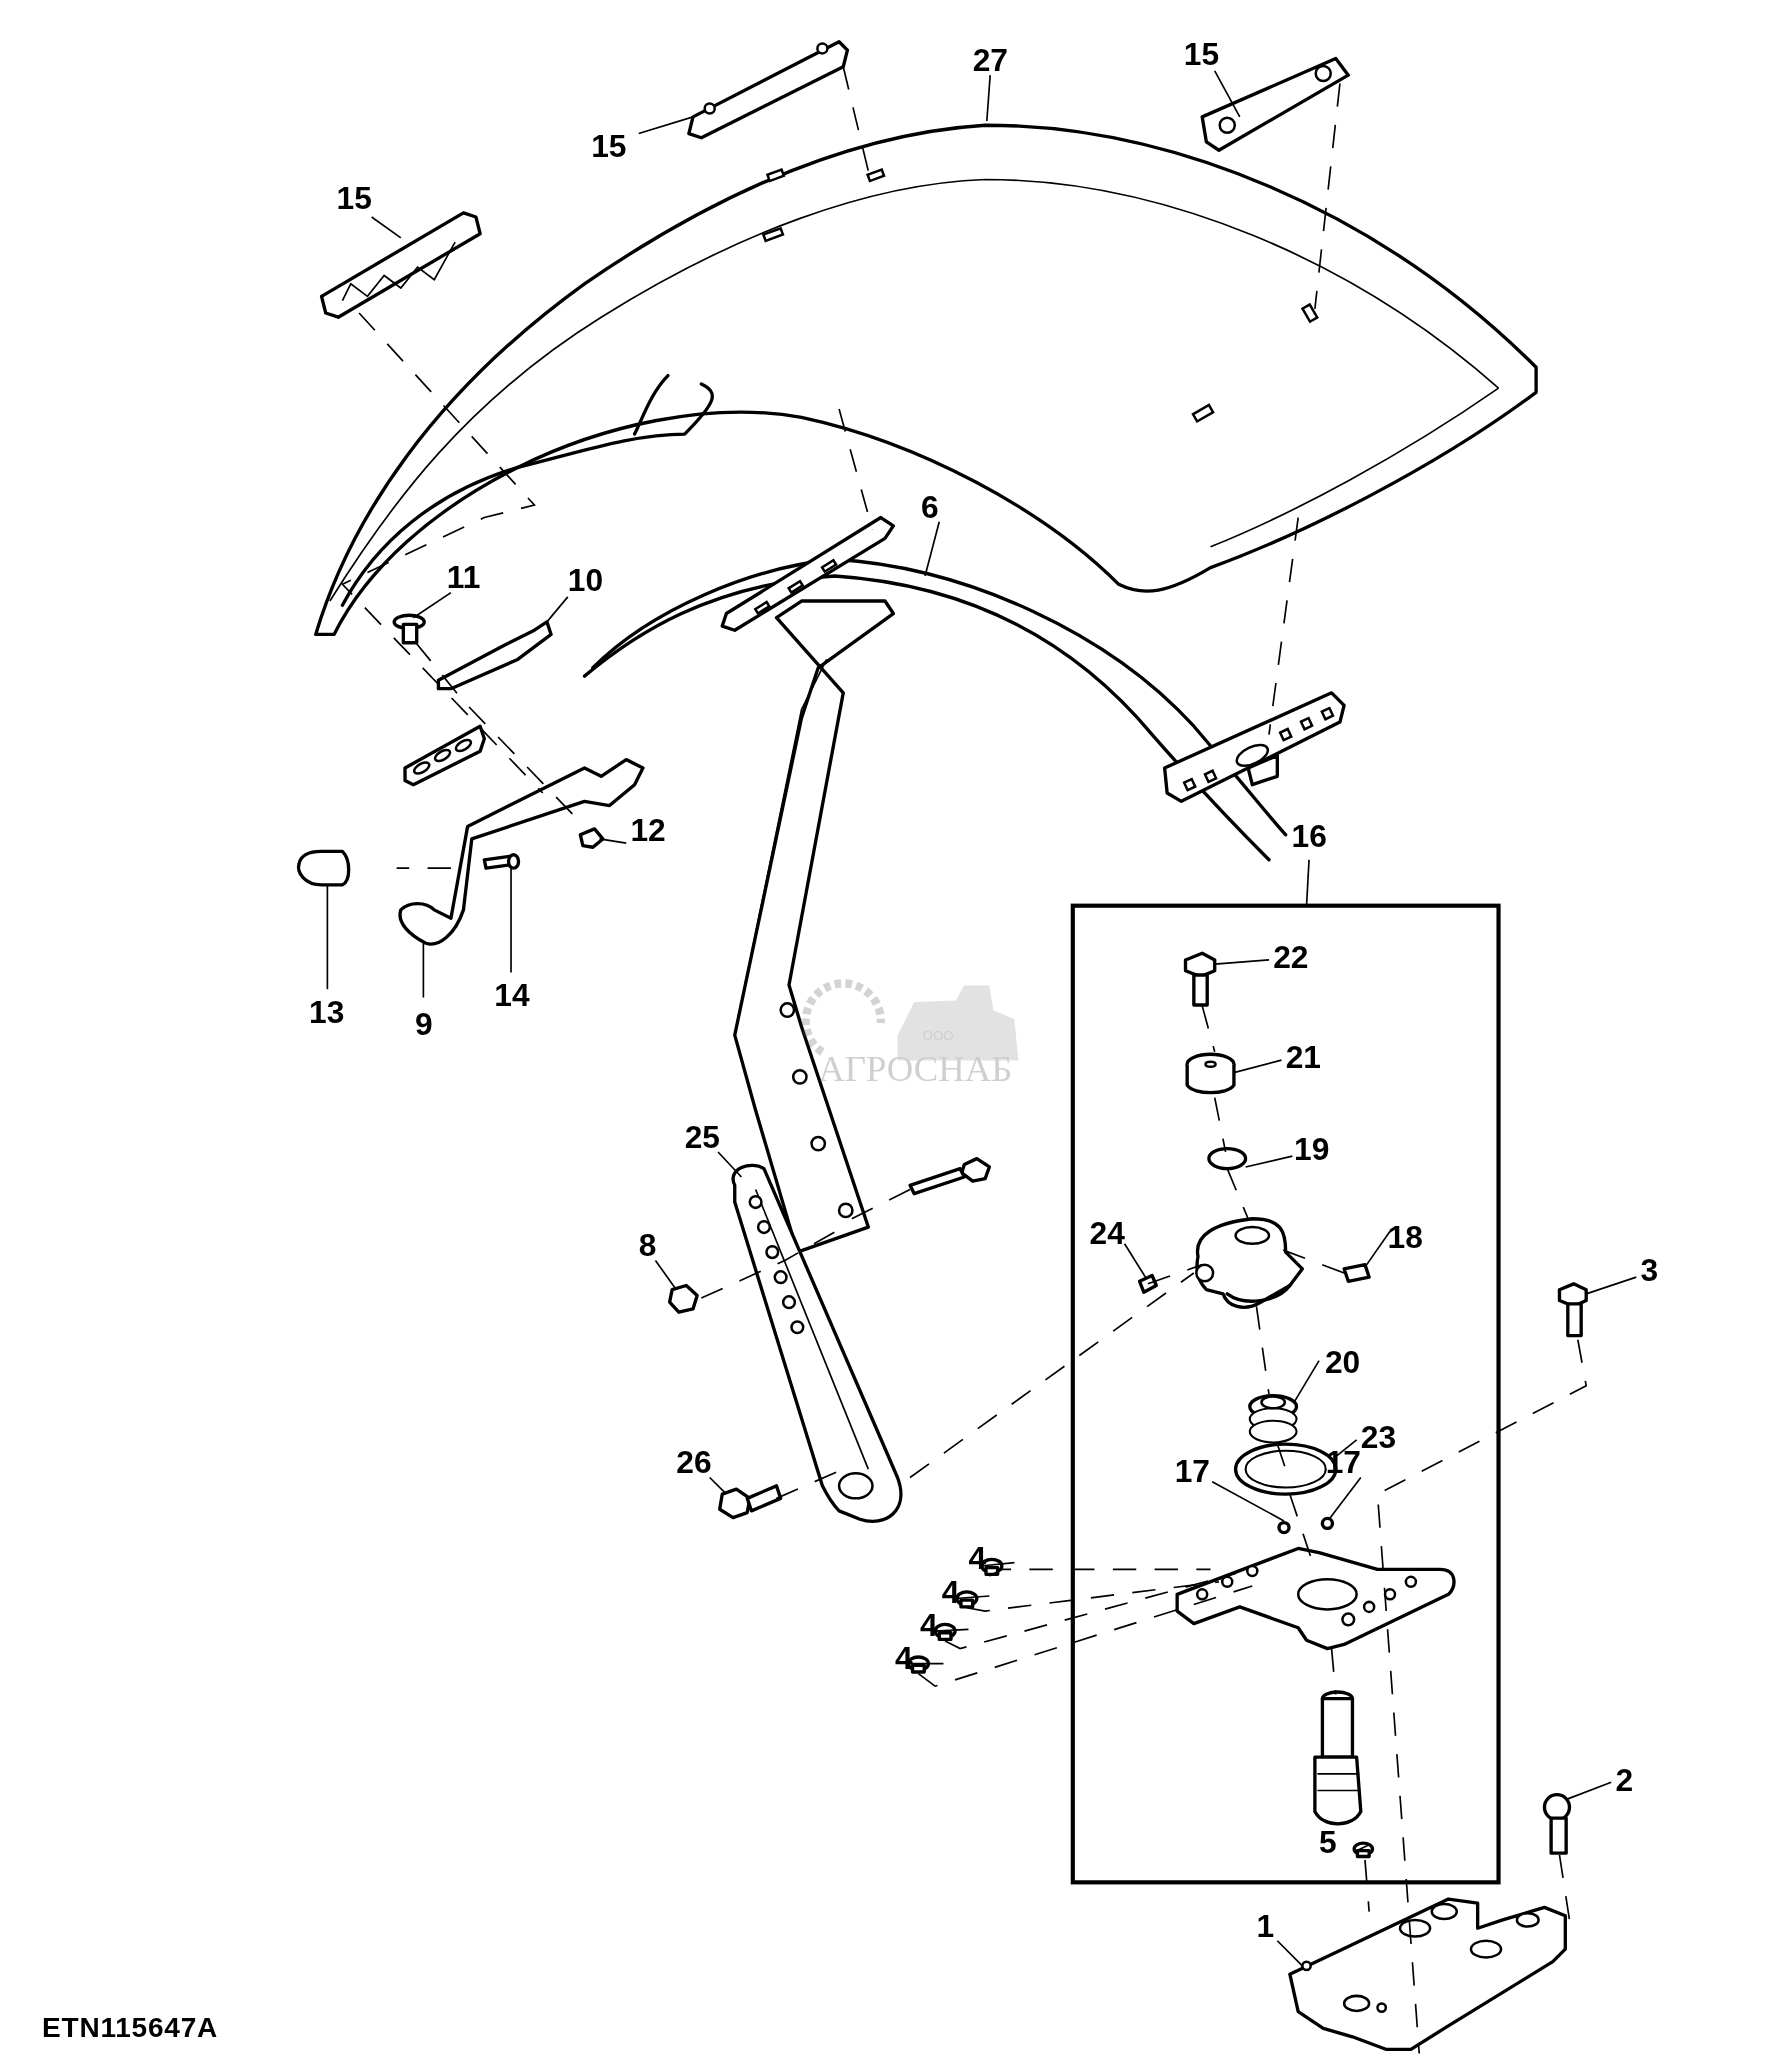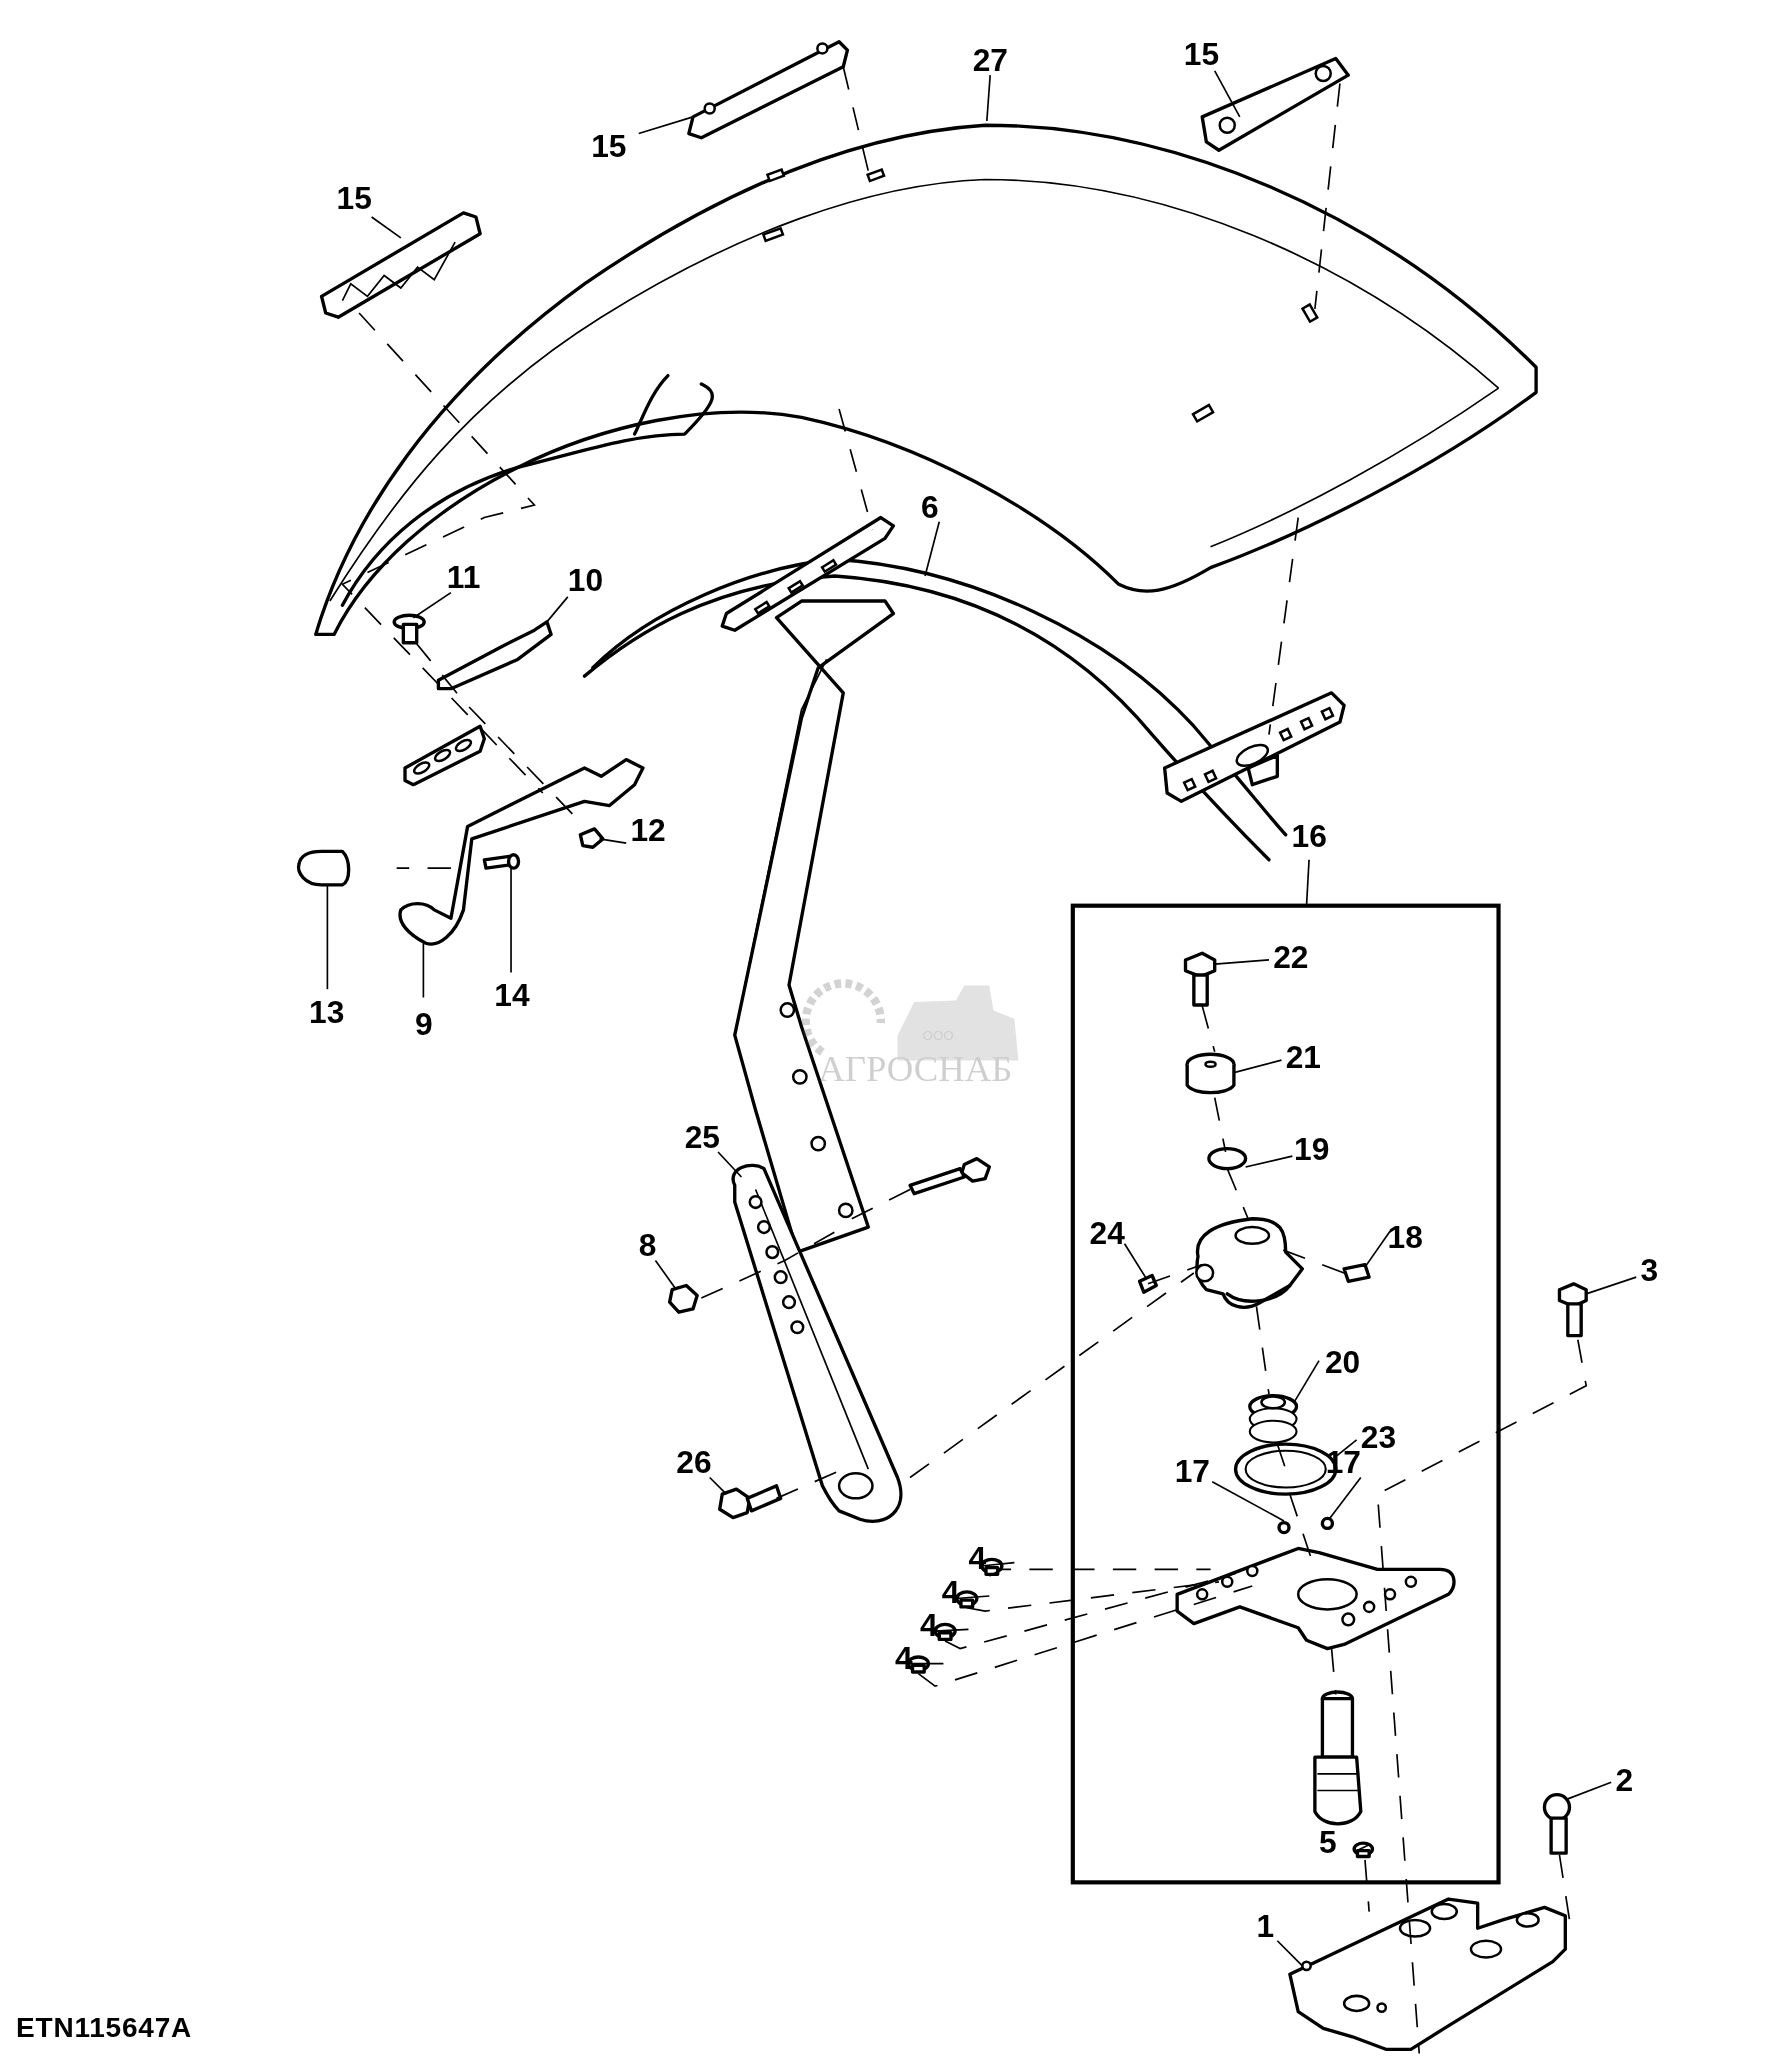--- a/index.html
+++ b/index.html
@@ -8,21 +8,21 @@
     #diagram { position: absolute; left: 0; top: 0; width: 1775px; height: 2071px; }
     .ln { fill: none; stroke: #000; stroke-width: 4; stroke-linejoin: round; stroke-linecap: round; }
     .ln-thin { fill: none; stroke: #000; stroke-width: 2; }
     .part { fill: #fff; stroke: #000; stroke-width: 4; stroke-linejoin: round; }
     .part-thin { fill: #fff; stroke: #000; stroke-width: 2.5; }
     .hole { fill: #fff; stroke: #000; stroke-width: 3; }
     .dash { fill: none; stroke: #000; stroke-width: 2; stroke-dasharray: 28 22; }
     .leader { fill: none; stroke: #000; stroke-width: 2; }
     .callout { font-family: "Liberation Sans", sans-serif; font-weight: bold; font-size: 38px; fill: #000; }
     .kitbox { fill: none; stroke: #000; stroke-width: 5; }
-    .figid { position: absolute; left: 16px; top: 2012px; font-family: "Liberation Sans", sans-serif;
+    .figid { position: absolute; left: 42px; top: 2012px; font-family: "Liberation Sans", sans-serif;
              font-weight: bold; font-size: 28px; color: #000; letter-spacing: 0.8px; }
     .watermark { position: absolute; left: 789px; top: 977px; width: 242px; height: 117px; opacity: 0.28; }
     .wm-text { font-family: "Liberation Serif", serif; font-size: 44px; fill: #555; }
     .wm-small { font-family: "Liberation Sans", sans-serif; font-size: 16px; fill: #555; }
   </style>
 </head>
 <body>
 
 <svg id="diagram" viewBox="0 0 2126 2481" xmlns="http://www.w3.org/2000/svg">
 

